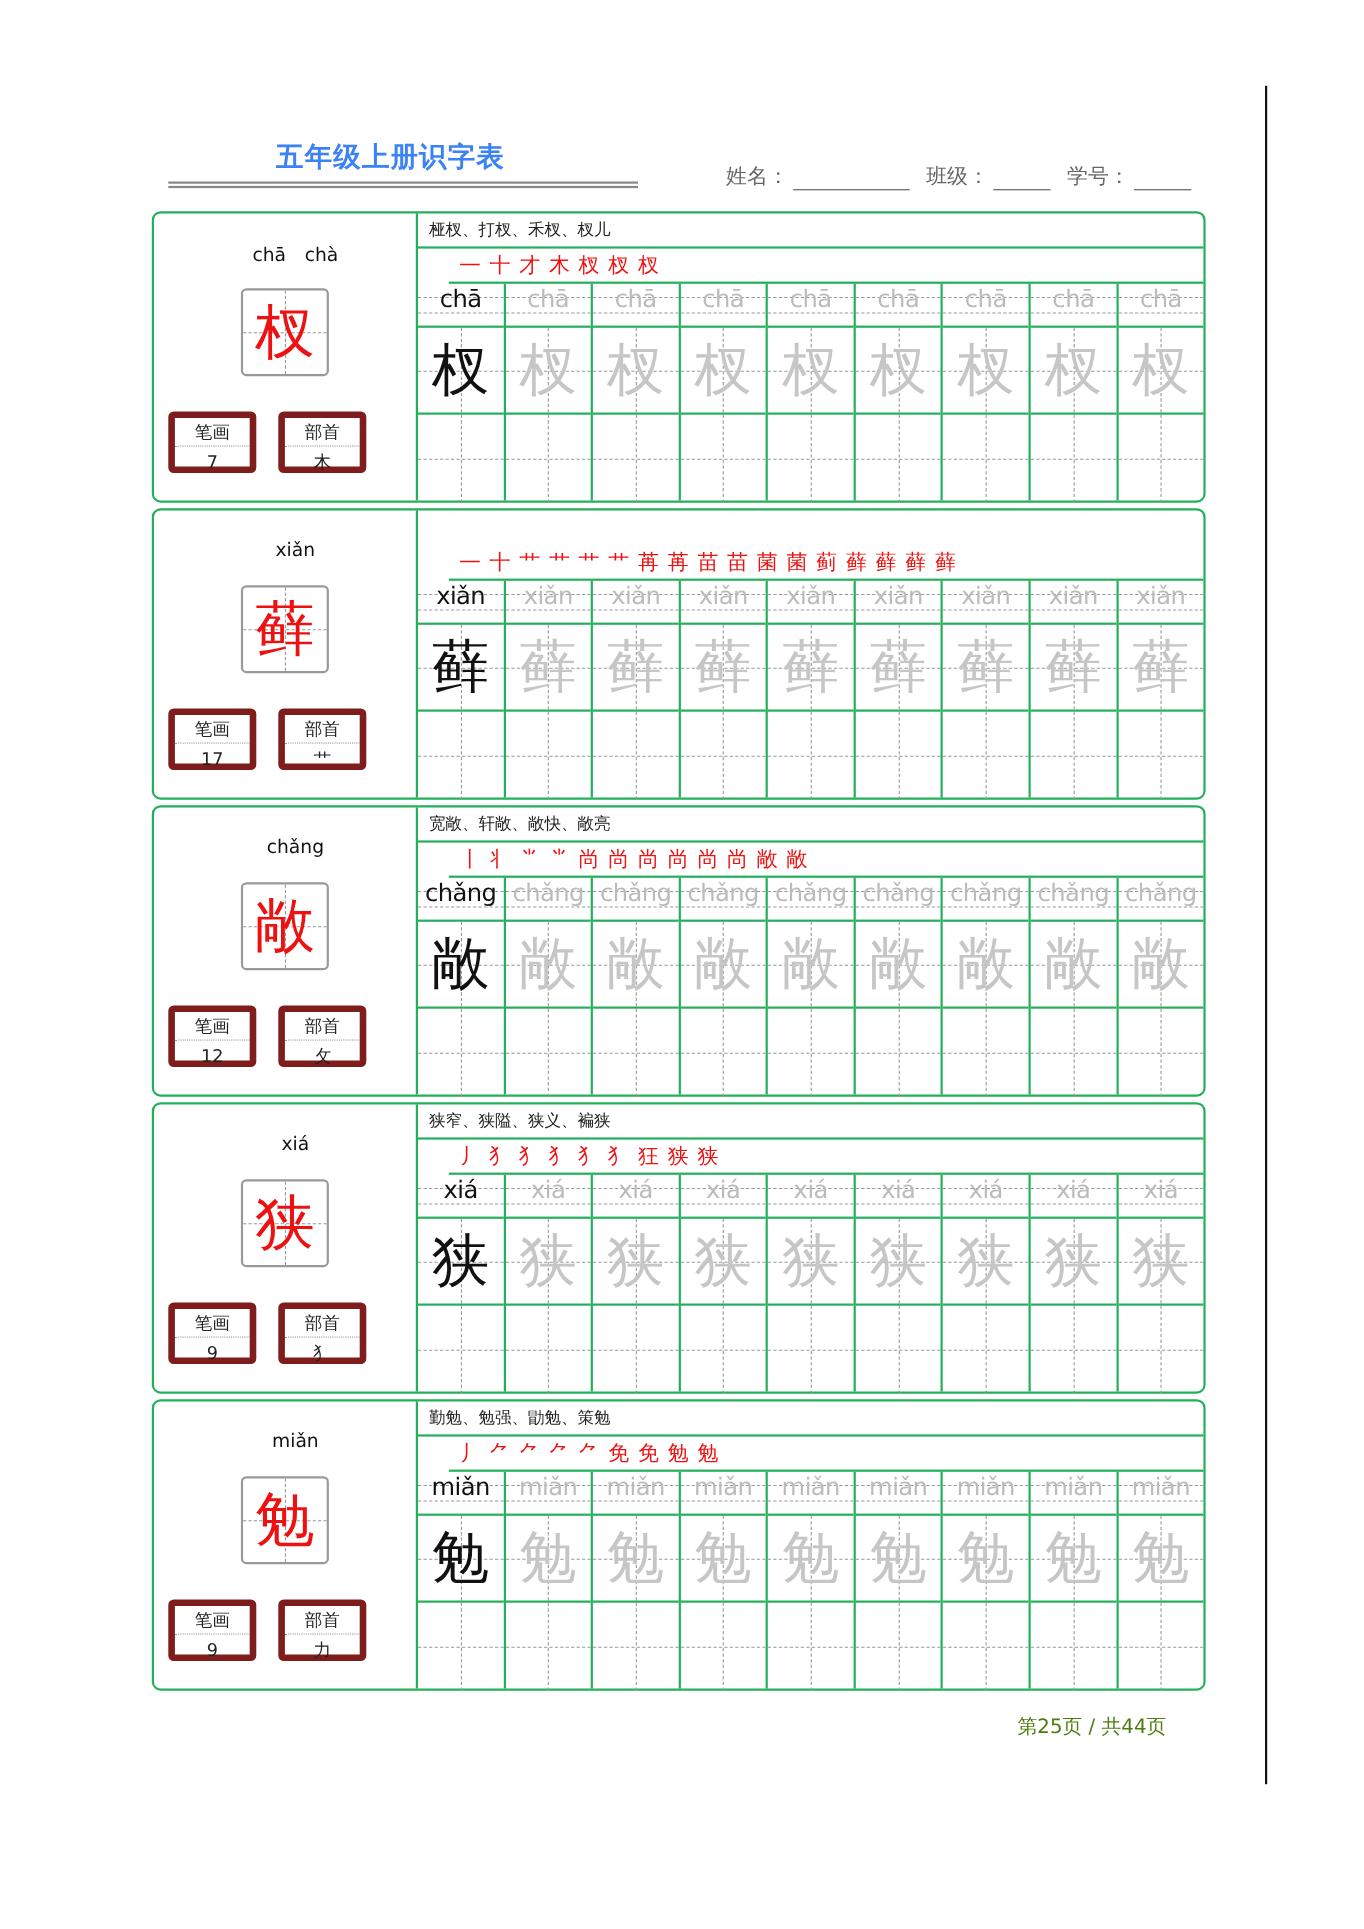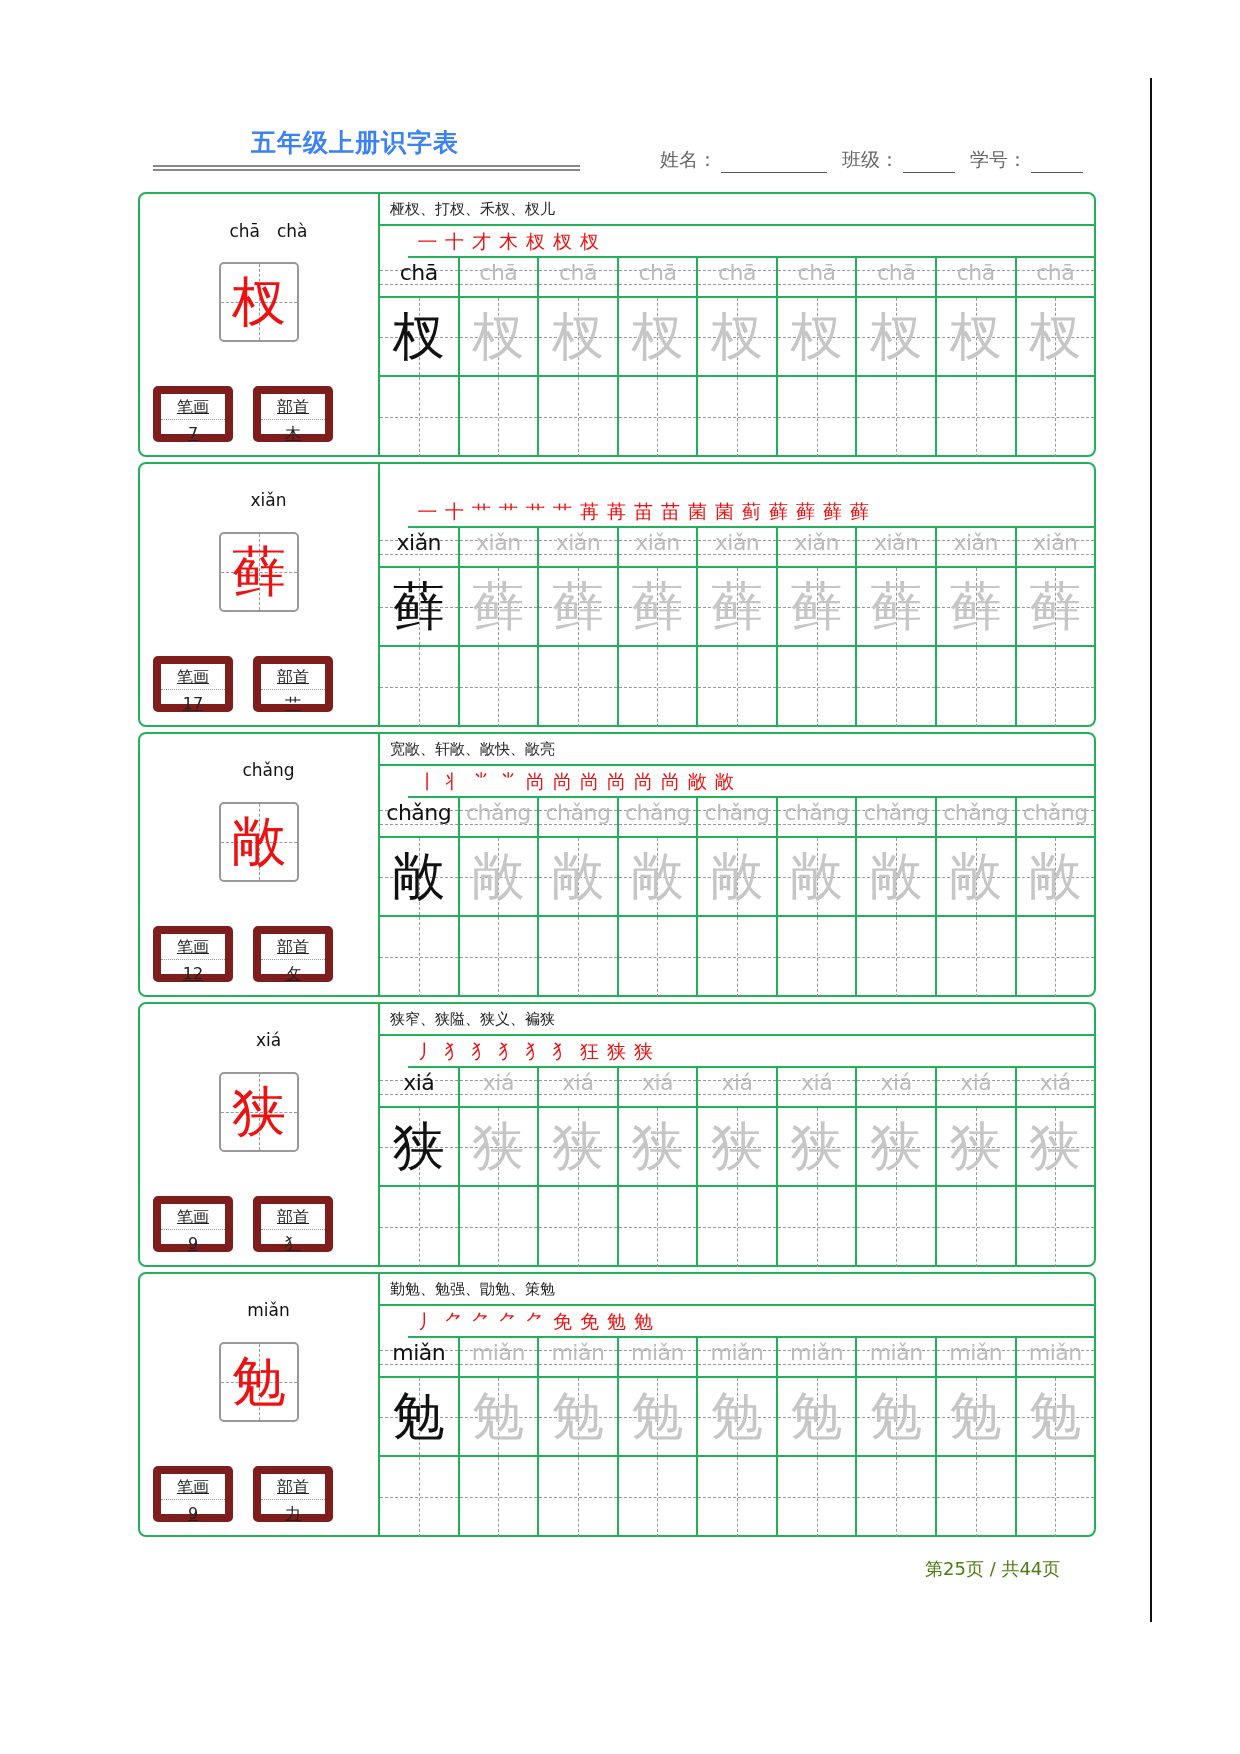--- a/index.html
+++ b/index.html
@@ -15,21 +15,21 @@
 
   .section { position:absolute; left:138px; width:958px; height:265px;
              border:2px solid #1db954; border-color:#22b05a; border-radius:8px; box-sizing:border-box; }
   .left { position:absolute; left:0; top:0; width:240px; height:100%; border-right:2px solid #22b05a; box-sizing:border-box; }
   .pinyin-top { position:absolute; top:26px; left:0; width:257px; text-align:center; font-size:17px; color:#111; }
   .big-box { position:absolute; left:79px; top:68px; width:80px; height:80px; border:2px solid #999; border-radius:5px; box-sizing:border-box; }
   .big-box .dh { position:absolute; left:0; right:0; top:50%; border-top:1.5px dashed #999; }
   .big-box .dv { position:absolute; top:0; bottom:0; left:50%; border-left:1.5px dashed #999; }
   .big-box .ch { position:absolute; inset:0; display:flex; align-items:center; justify-content:center;
                  font-family:"DejaVu Serif","Liberation Serif",serif; font-size:54px; color:#ee1111; }
-  .meta { position:absolute; top:192px; width:80px; height:56px; border:8px solid #7f1d1d; border-radius:5px; box-sizing:border-box;text-decoration:underline; }
+  .meta { position:absolute; top:180px; width:80px; height:56px; border:6px solid #7f1d1d; border-radius:5px; box-sizing:border-box; }
   .meta .lab { height:25px; line-height:25px; text-align:center; font-size:16px; color:#222; border-bottom:1.5px dotted #999; }
   .meta .val { height:27px; line-height:27px; text-align:center; font-size:16px; color:#222; }
 
   .right { position:absolute; left:240px; top:0; right:0; height:100%; }
   .words { position:absolute; left:0; right:0; top:0; height:32px; border-bottom:2px solid #22b05a; box-sizing:border-box;
            font-size:15px; line-height:30px; padding-left:10px; color:#222; }
   .strokes { position:absolute; left:0; right:0; top:32px; height:32px; border-bottom:2px solid #22b05a; box-sizing:border-box;
              font-family:"DejaVu Serif","Liberation Serif",serif; font-size:19px; line-height:30px; padding-left:10px; letter-spacing:3px; color:#111;margin-left:28px; }
   .strokes .s { display:inline-block; margin-right:5px; }
   .strokes .s .hl { color:#ee1111; }

